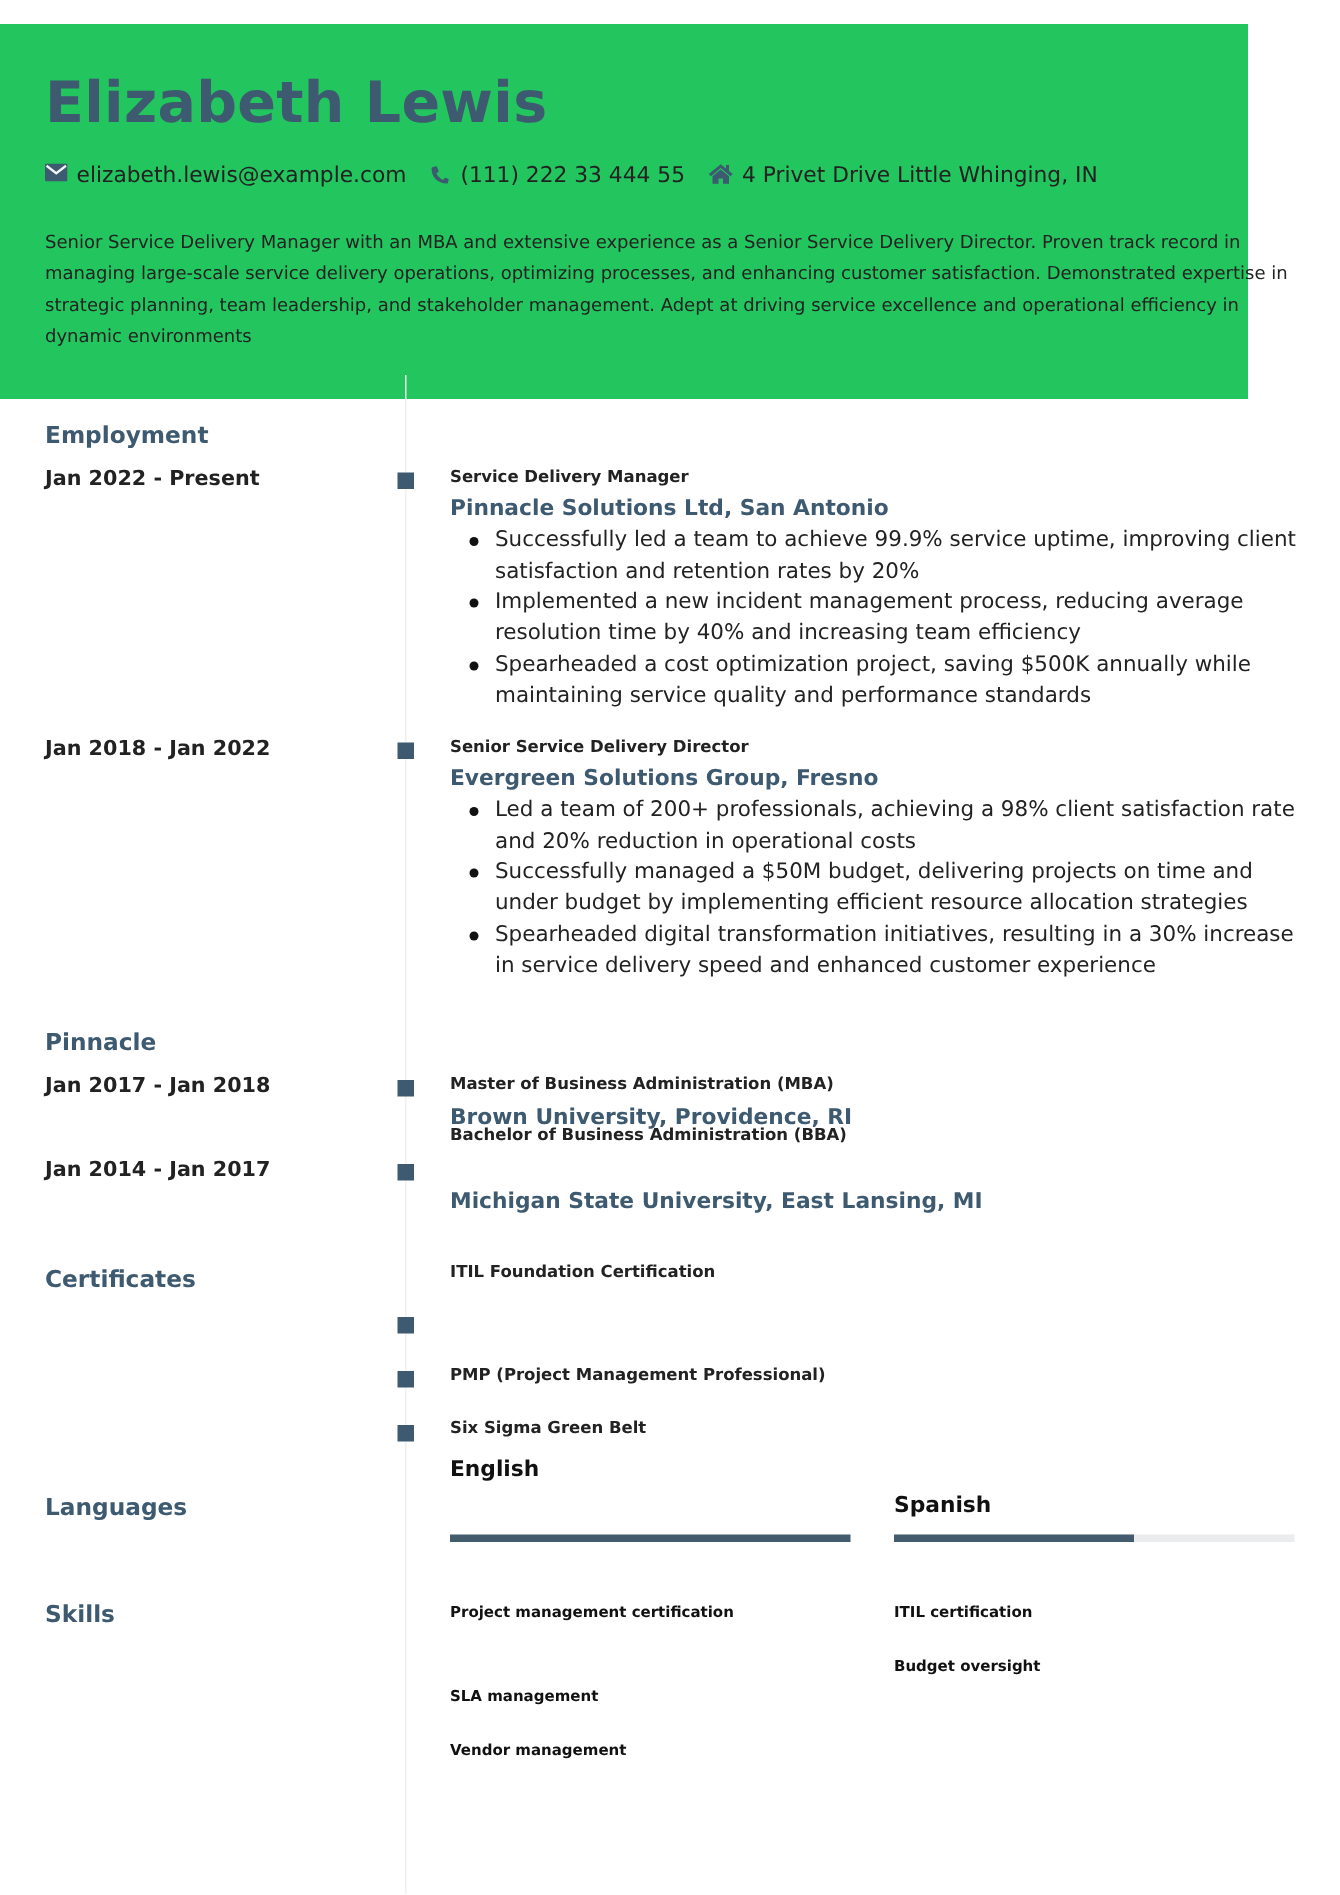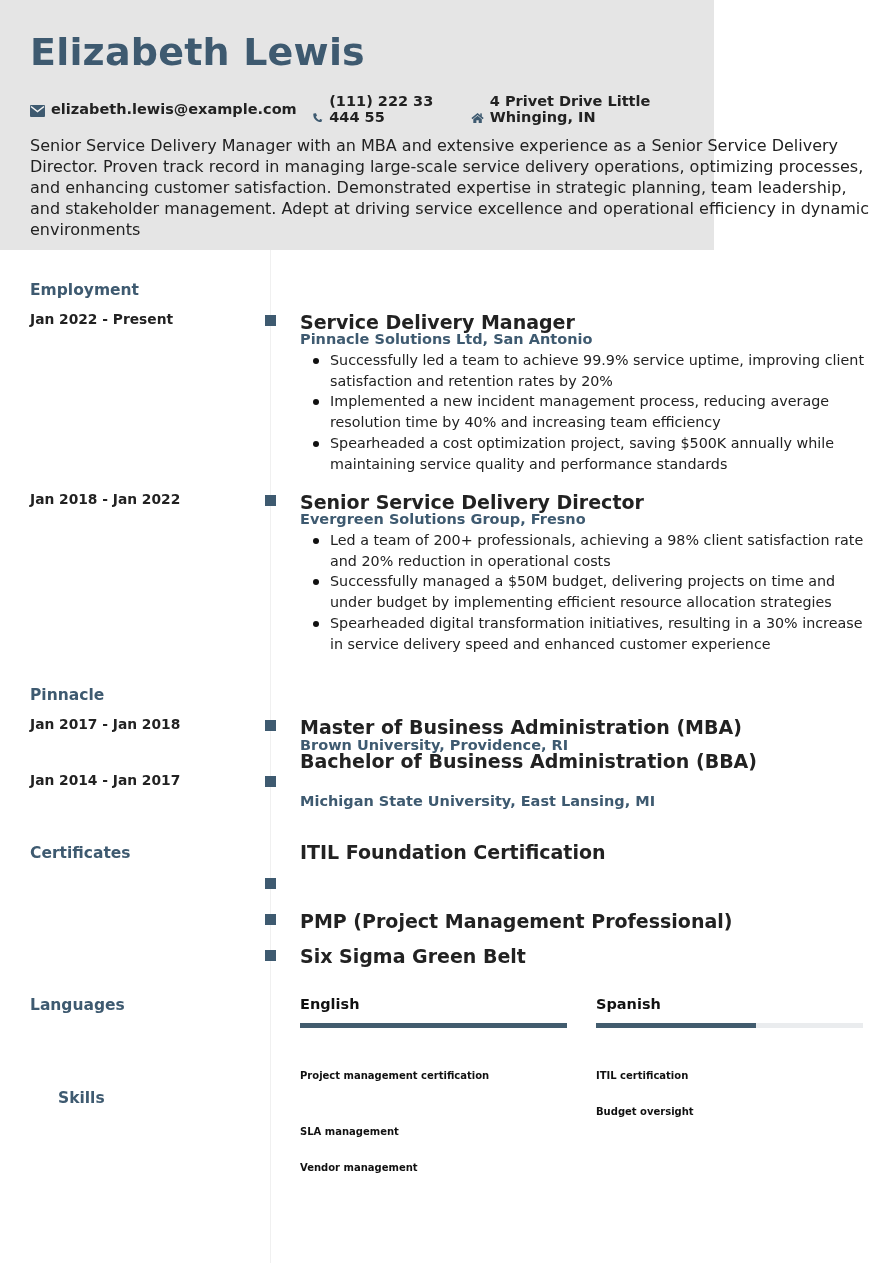--- a/index.html
+++ b/index.html
@@ -1,28 +1,28 @@
 <!DOCTYPE html>
 <html><head>
 <meta charset="utf-8">
 <style>
   * { box-sizing: border-box; margin: 0; padding: 0; }
   html, body { width: 893px; height: 1263px; background: #ffffff; overflow: hidden; }
   body { font-family: "DejaVu Sans", sans-serif; color: #222; position: relative; }
-  .header { position: absolute; left: 0; top: 0; width: 714px; height: 250px; background: #e5e5e5; }
+  .header { position: absolute; left: 0; top: 16px; width: 832px; height: 250px; background: #22c55e; }
   .name { position: absolute; left: 30px; top: 30px; font-size: 38px; font-weight: bold; color: #3e5a70; letter-spacing: 0.2px; }
   .contacts { position: absolute; left: 30px; top: 93px; display: flex; align-items: center; font-size: 14.5px; color: #222; }
-  .contact { display: flex; align-items: flex-end; margin-right: 15px; font-weight: bold; }
+  .contact { display: flex; align-items: flex-start; margin-right: 15px; }
   .contact svg { margin-right: 6px; }
-  .summary { position: absolute; left: 30px; top: 135px; width: 840px; font-size: 16px; line-height: 21px; color: #222; }
+  .summary { position: absolute; left: 30px; top: 135px; width: 840px; font-size: 12px; line-height: 21px; color: #222; }
   .vline { position: absolute; left: 270px; top: 250px; width: 1px; height: 1013px; background: #f0f0f0; }
   .sec-title { position: absolute; left: 30px; font-size: 15.5px; font-weight: bold; color: #3e5a70; }
   .date { position: absolute; left: 30px; font-size: 13.8px; font-weight: bold; color: #222; }
   .marker { position: absolute; left: 265px; width: 11px; height: 11px; background: #3e5a70; }
-  .ititle { position: absolute; left: 300px; font-size: 19px; font-weight: bold; color: #222; }
+  .ititle { position: absolute; left: 300px; font-size: 11px; font-weight: bold; color: #222; }
   .isub { position: absolute; left: 300px; font-size: 14.5px; font-weight: bold; color: #3e5a70; }
   ul.bullets { position: absolute; left: 300px; width: 565px; list-style: none; font-size: 14.3px; line-height: 20.7px; color: #222; }
   ul.bullets li { position: relative; padding-left: 30px; }
   ul.bullets li::before { content: ""; position: absolute; left: 13px; top: 8px; width: 6px; height: 6px; border-radius: 50%; background: #111; }
   .lang-name { position: absolute; font-size: 14.5px; font-weight: bold; color: #111; }
   .lang-bar { position: absolute; height: 5px; width: 267px; background: #eaecee; }
   .lang-fill { height: 100%; background: #425c6e; }
   .skill { position: absolute; font-size: 10px; font-weight: bold; color: #111; line-height: 20.5px; }
 </style>
 </head>
@@ -94,27 +94,27 @@
 
 <div class="sec-title" style="top:844px;">Certificates</div>
 <div class="marker" style="top:878px;"></div>
 <div class="ititle" style="top:841px;">ITIL Foundation Certification</div>
 <div class="marker" style="top:914px;"></div>
 <div class="ititle" style="top:910px;">PMP (Project Management Professional)</div>
 <div class="marker" style="top:950px;"></div>
 <div class="ititle" style="top:945px;">Six Sigma Green Belt</div>
 
 <div class="sec-title" style="top:996px;">Languages</div>
-<div class="lang-name" style="left:300px; top:996px;">English</div>
+<div class="lang-name" style="left:300px; top:972px;">English</div>
 <div class="lang-bar" style="left:300px; top:1023px;">
   <div class="lang-fill" style="width:100%;"></div>
 </div>
 <div class="lang-name" style="left:596px; top:996px;">Spanish</div>
 <div class="lang-bar" style="left:596px; top:1023px;">
   <div class="lang-fill" style="width:60%;"></div>
 </div>
 
-<div class="sec-title" style="top:1089px;margin-left:28px;">Skills</div>
+<div class="sec-title" style="top:1067px;">Skills</div>
 <div class="skill" style="left:300px; top:1066px; width:230px;">Project management certification</div>
 <div class="skill" style="left:596px; top:1066px;">ITIL certification</div>
 <div class="skill" style="left:300px; top:1122px;">SLA management</div>
 <div class="skill" style="left:596px; top:1102px;">Budget oversight</div>
 <div class="skill" style="left:300px; top:1158px;">Vendor management</div>
 
 </body></html>

